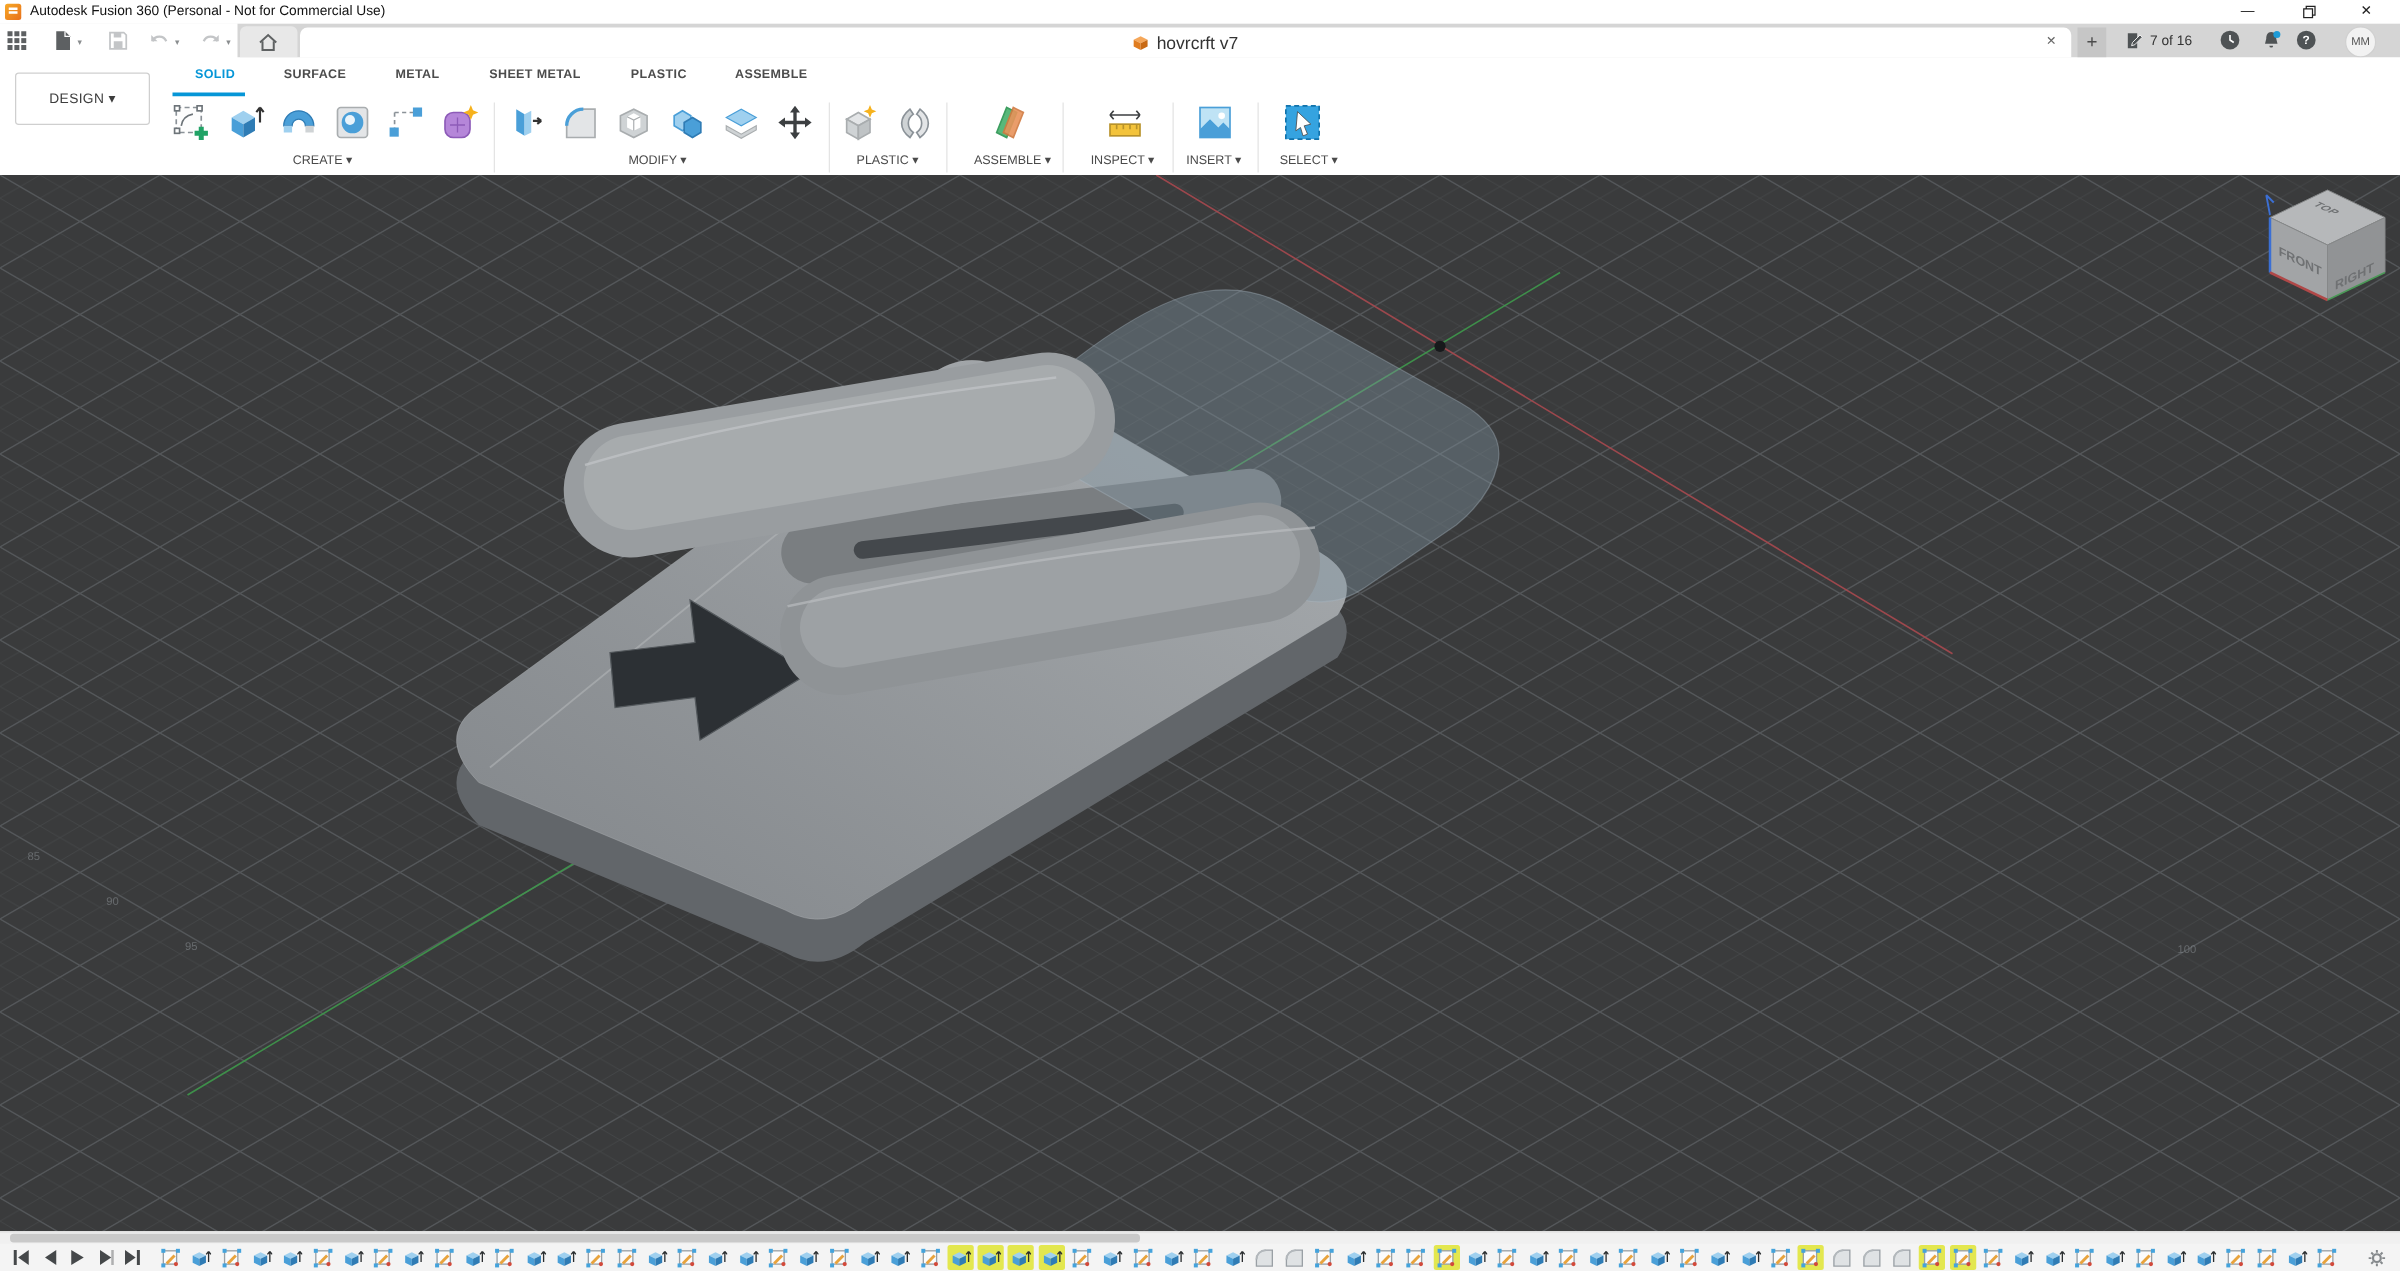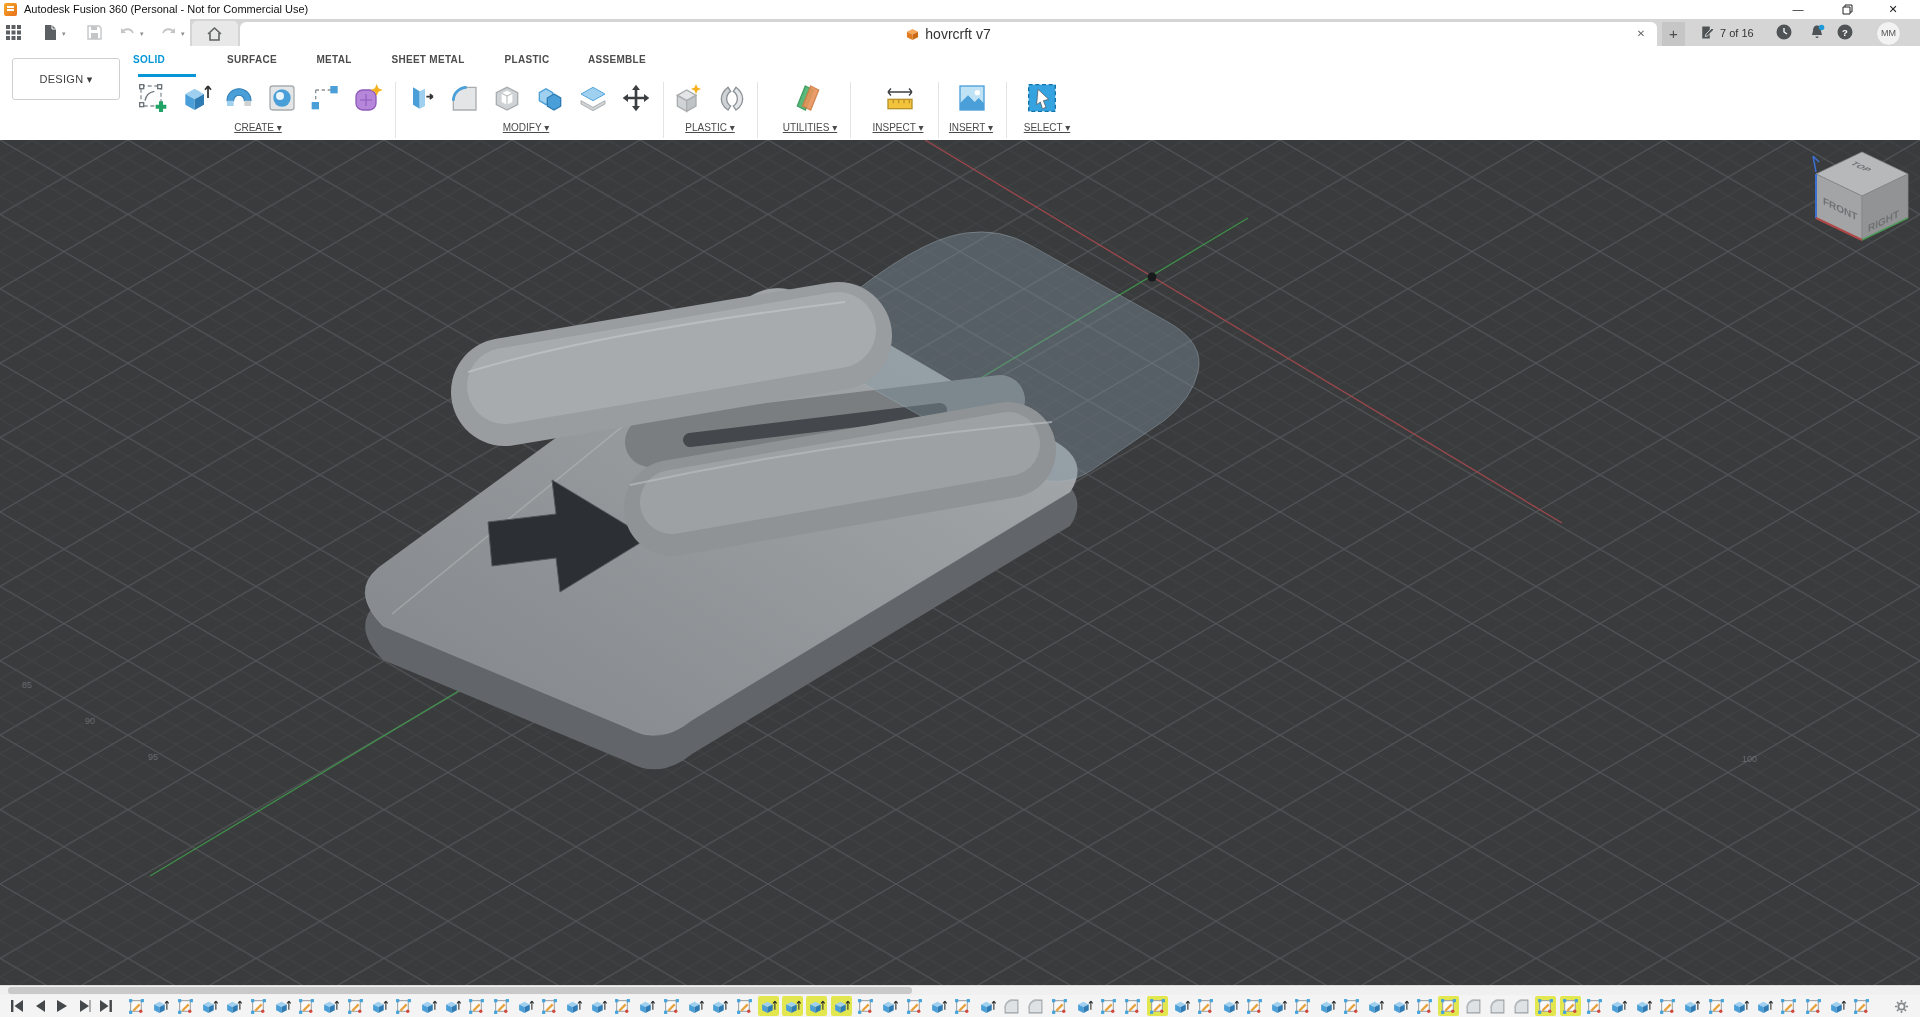--- a/index.html
+++ b/index.html
@@ -39,21 +39,21 @@
   
   #ribbon{position:absolute;left:0;top:46px;width:1920px;height:94px;background:#fff;border-bottom:1px solid #d2d2d2;}
   #design-box{position:absolute;left:12px;top:12px;width:106px;height:40px;border:1px solid #cfcfcf;border-radius:3px;
     background:#fff;font-size:11px;color:#3d3d3d;text-align:center;line-height:40px;letter-spacing:.3px;}
   .rtab{position:absolute;top:8px;transform:translateX(-50%);font-size:10px;font-weight:bold;color:#4c4c4c;
     letter-spacing:.3px;white-space:nowrap;}
   .rtab.active{color:#0696d7;}
   .rtab-underline{position:absolute;top:28px;height:3px;width:58px;background:#0696d7;transform:translateX(-50%);}
   .ri{position:absolute;top:36px;width:32px;height:32px;}
   .ri svg{width:100%;height:100%;}
-  .rg-label{position:absolute;top:76px;transform:translateX(-50%);font-size:10px;color:#4a4a4a;white-space:nowrap;text-decoration:underline;}
+  .rg-label{position:absolute;top:76px;transform:translateX(-50%);font-size:10px;color:#4a4a4a;white-space:nowrap;}
   .rsep{position:absolute;top:36px;width:1px;height:56px;background:#e4e4e4;}
 
   
   #viewport{position:absolute;left:0;top:140px;width:1920px;height:845px;background:#3a3b3c;}
   #viewcube{position:absolute;left:1812px;top:8px;width:100px;height:98px;}
 
   
   #tl-scroll{position:absolute;left:0;top:985px;width:1920px;height:10px;background:#f0f0f0;border-top:1px solid #dedede;}
   #tl-thumb{position:absolute;left:8px;top:1px;width:904px;height:7px;background:#c9c9c9;border-radius:3px;}
 
@@ -175,21 +175,21 @@
           <circle cx="8" cy="8" r="7.5" fill="#4f5355"></circle>
           <text x="8" y="11.5" text-anchor="middle" font-size="9.5" font-weight="bold" fill="#fff">?</text>
         </svg>
     </div>
     <div id="avatar">MM</div>
   </div>
 
   <div id="ribbon">
     <div id="design-box">DESIGN ▾</div>
     <div id="ribbon-tabs">
-        <div class="rtab active" style="left: 149px;">SOLID</div>
+        <div class="rtab active" style="left: 172px;">SOLID</div>
         <div class="rtab-underline" style="left: 167px;"></div>
         <div class="rtab" style="left: 252px;">SURFACE</div>
         <div class="rtab" style="left: 334px;">METAL</div>
         <div class="rtab" style="left: 428px;">SHEET METAL</div>
         <div class="rtab" style="left: 527px;">PLASTIC</div>
         <div class="rtab" style="left: 617px;">ASSEMBLE</div>
       </div>
     <div id="ribbon-groups">
         <div class="ri" style="left: 137px;"><svg viewBox="0 0 24 24">
             <rect x="3" y="3" width="15" height="15" fill="#fdfdfd" stroke="#8b9298" stroke-dasharray="3 2"></rect>
@@ -260,21 +260,21 @@
           </svg></div>
         <div class="ri" style="left: 716px;"><svg viewBox="0 0 24 24">
             <path d="M9 4 Q4 8 4 12.5 Q4 17.5 9 21 L11 18 Q8 16 8 12.5 Q8 9 11 7 Z" fill="#cfd3d5" stroke="#8b9298"></path>
             <path d="M15 4 Q20 8 20 12.5 Q20 17.5 15 21 L13 18 Q16 16 16 12.5 Q16 9 13 7 Z" fill="#e3e5e7" stroke="#8b9298"></path>
           </svg></div>
         <div class="rg-label" style="left: 710px;">PLASTIC ▾</div>
         <div class="ri" style="left: 792px;"><svg viewBox="0 0 24 24">
             <path d="M10 3 L16 6 L10 21 L4 18 Z" fill="#59b87a" stroke="#3d9e60"></path>
             <path d="M14 3 L20 6 L14 21 L8 18 Z" fill="#e8935a" stroke="#d07a40" opacity=".9"></path>
           </svg></div>
-        <div class="rg-label" style="left: 810px;">UTILITIES ▾</div>
+        <div class="rg-label" style="left: 810px;">ASSEMBLE ▾</div>
         <div class="ri" style="left: 884px;"><svg viewBox="0 0 24 24">
             <path d="M3 7.5 h18 M3 7.5 l2.2 -2.6 M3 7.5 l2.2 2.6 M21 7.5 l-2.2 -2.6 M21 7.5 l-2.2 2.6" stroke="#3c3f41" fill="none"></path>
             <rect x="3" y="13" width="18" height="7" fill="#f3c33b" stroke="#b8922a"></rect>
             <path d="M7 13 v3 M11 13 v3 M15 13 v3 M19 13 v3" stroke="#b8922a"></path>
           </svg></div>
         <div class="rg-label" style="left: 898px;">INSPECT ▾</div>
         <div class="ri" style="left: 956px;"><svg viewBox="0 0 24 24">
             <rect x="3" y="3" width="18" height="18" fill="#bfe3f5" stroke="#4a9fd8"></rect>
             <path d="M3 16 L9 10 L14 15 L17 12 L21 16 L21 21 L3 21 Z" fill="#4a9fd8"></path>
             <circle cx="16" cy="8" r="2" fill="#fff"></circle>

